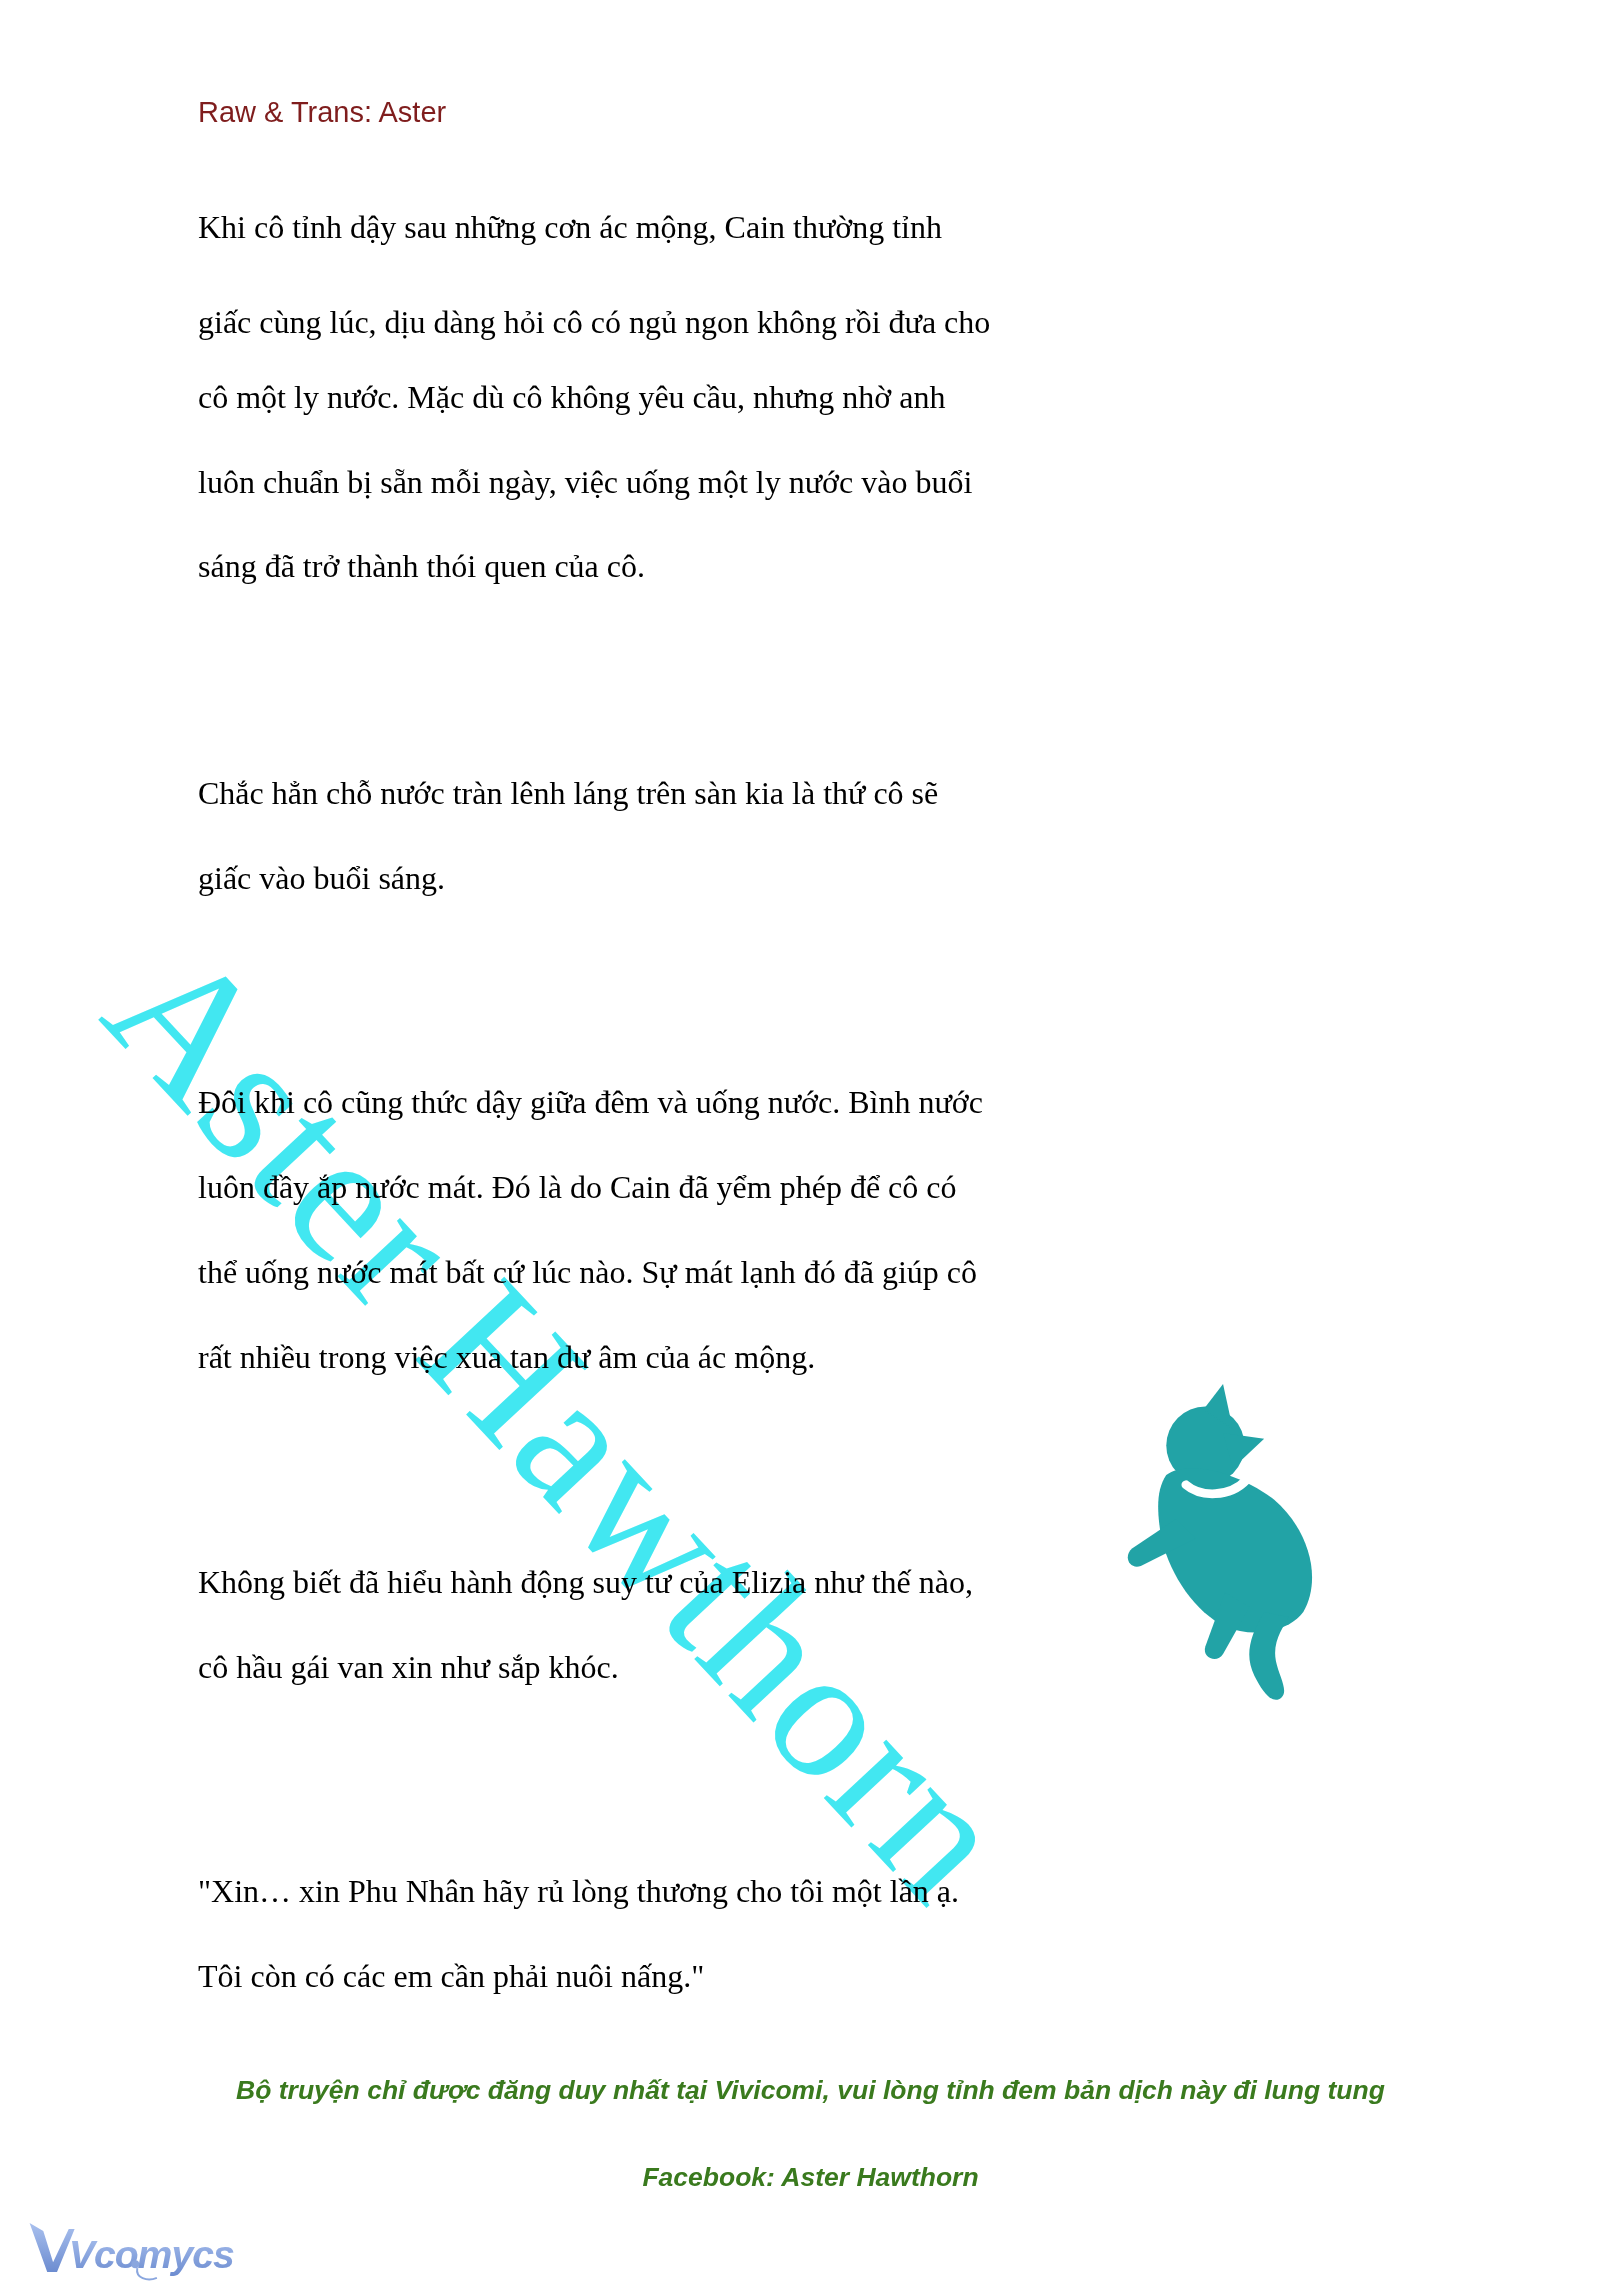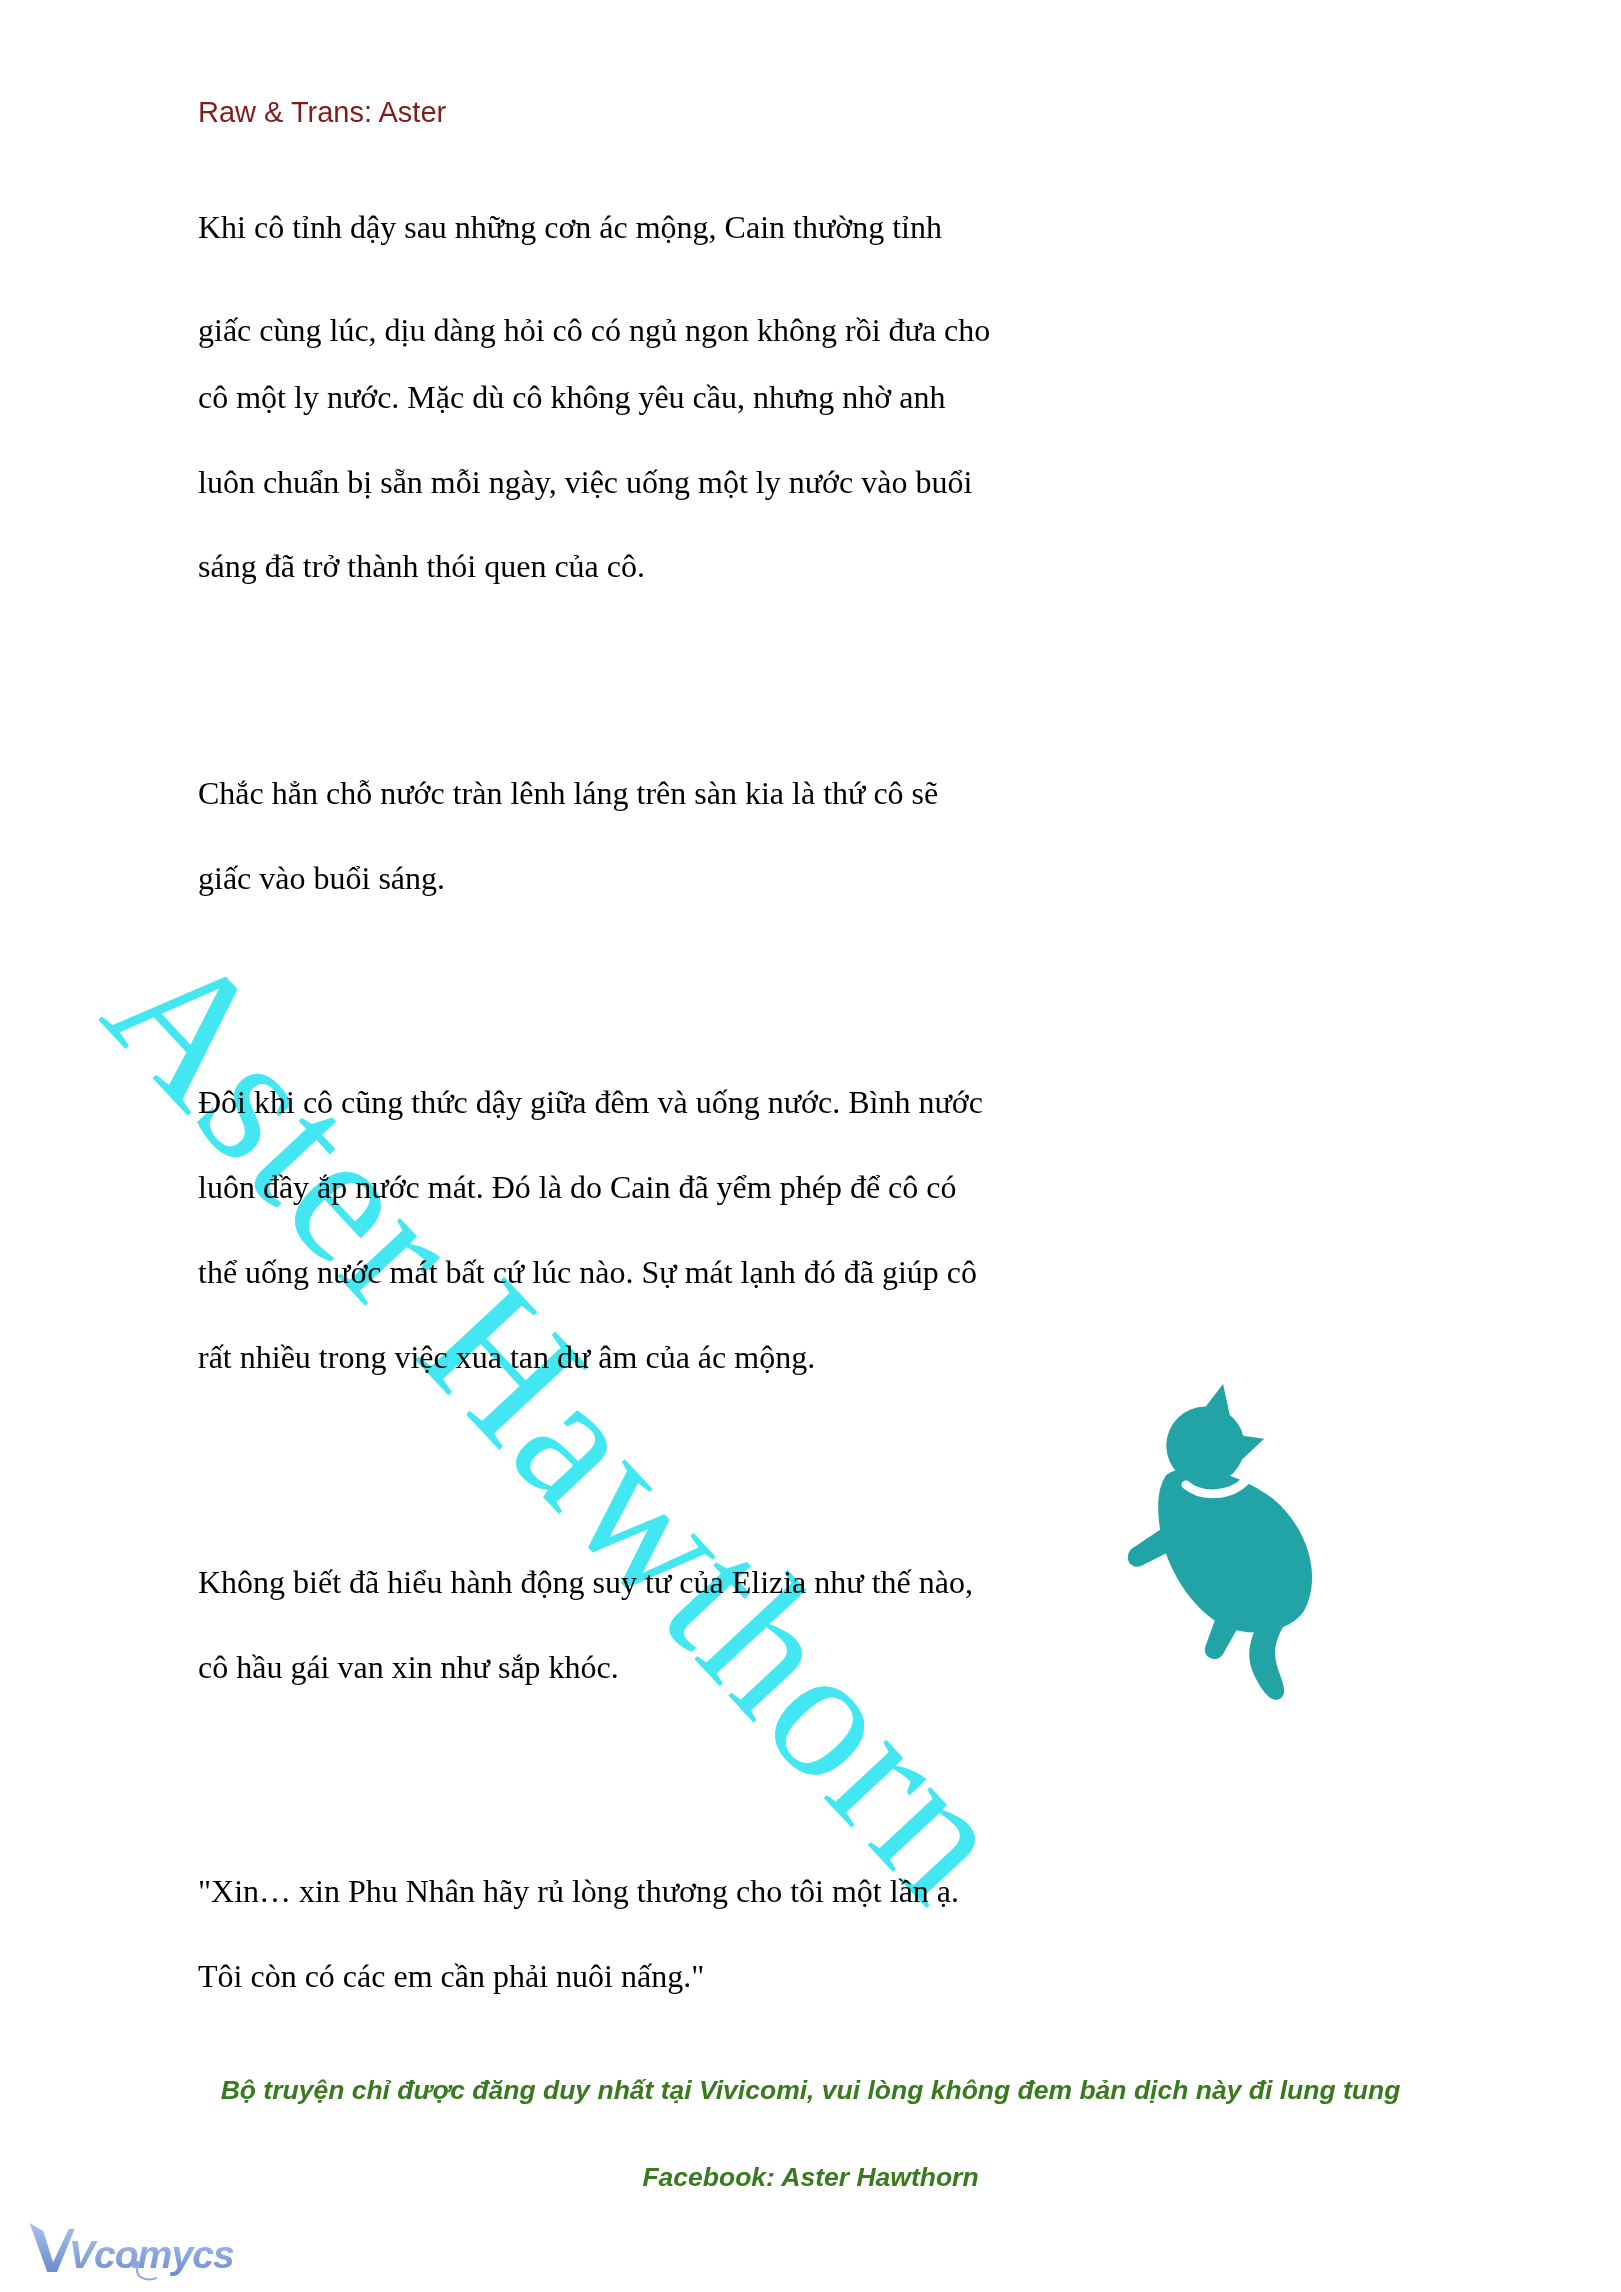--- a/index.html
+++ b/index.html
@@ -55,40 +55,40 @@
       <path d="M140,235 C125,260 120,280 130,300 C140,320 150,330 158,322 C165,315 155,300 152,285 C148,265 160,250 165,240 Z"></path>
     </g>
 
     <path d="M60,105 C75,118 105,118 122,100" stroke="#ffffff" stroke-width="9" fill="none" stroke-linecap="round"></path>
   </svg>
 
   <div class="text-layer">
     <div class="header">Raw &amp; Trans: Aster</div>
 
     <div class="line" style="top:200px">Khi cô tỉnh dậy sau những cơn ác mộng, Cain thường tỉnh</div>
-    <div class="line" style="top:303px">giấc cùng lúc, dịu dàng hỏi cô có ngủ ngon không rồi đưa cho</div>
+    <div class="line" style="top:295px">giấc cùng lúc, dịu dàng hỏi cô có ngủ ngon không rồi đưa cho</div>
     <div class="line" style="top:370px">cô một ly nước. Mặc dù cô không yêu cầu, nhưng nhờ anh</div>
     <div class="line" style="top:455px">luôn chuẩn bị sẵn mỗi ngày, việc uống một ly nước vào buổi</div>
     <div class="line" style="top:766px">Chắc hẳn chỗ nước tràn lênh láng trên sàn kia là thứ cô sẽ</div>
 
     <div class="line" style="top:539px">sáng đã trở thành thói quen của cô.</div>
     <div class="line" style="top:851px">giấc vào buổi sáng.</div>
 
     <div class="line" style="top:1075px">Đôi khi cô cũng thức dậy giữa đêm và uống nước. Bình nước</div>
     <div class="line" style="top:1245px">thể uống nước mát bất cứ lúc nào. Sự mát lạnh đó đã giúp cô</div>
     <div class="line" style="top:1160px">luôn đầy ắp nước mát. Đó là do Cain đã yểm phép để cô có</div>
     <div class="line" style="top:1330px">rất nhiều trong việc xua tan dư âm của ác mộng.</div>
 
     <div class="line" style="top:1555px">Không biết đã hiểu hành động suy tư của Elizia như thế nào,</div>
     <div class="line" style="top:1640px">cô hầu gái van xin như sắp khóc.</div>
 
     <div class="line" style="top:1864px">"Xin… xin Phu Nhân hãy rủ lòng thương cho tôi một lần ạ.</div>
     <div class="line" style="top:1949px">Tôi còn có các em cần phải nuôi nấng."</div>
 
-    <div class="footer-line" style="top:2074px; color:#3a7a1e">Bộ truyện chỉ được đăng duy nhất tại Vivicomi, vui lòng không đem bản dịch này đi lung tung</div>
+    <div class="footer-line" style="top:2074px; color:#3a7a1e">Bộ truyện chỉ được đăng duy nhất tại Vivicomi, vui lòng tỉnh đem bản dịch này đi lung tung</div>
     <div class="footer-line" style="top:2161px; color:#3a7a1e">Facebook: Aster Hawthorn</div>
   </div>
 
   <svg class="logo" viewBox="0 0 240 70" xmlns="http://www.w3.org/2000/svg">
     <defs>
       <linearGradient id="lg" x1="0" y1="0" x2="0" y2="1">
         <stop offset="0" stop-color="#a9c0ee"></stop>
         <stop offset="1" stop-color="#6c8cd0"></stop>
       </linearGradient>
     </defs>

